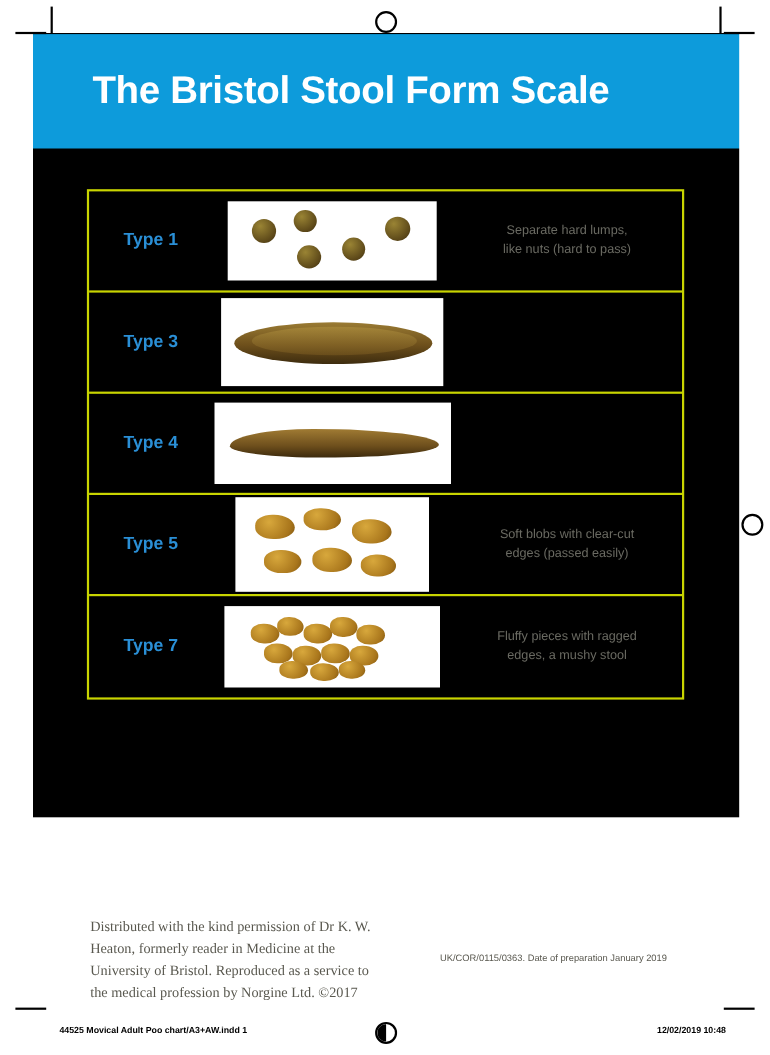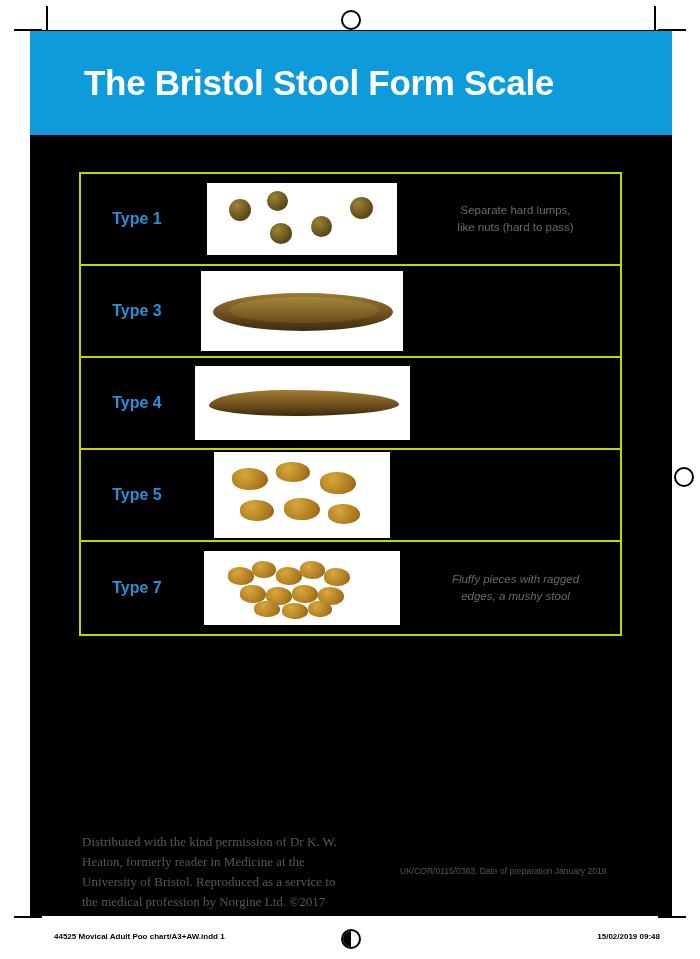--- a/index.html
+++ b/index.html
@@ -14,21 +14,21 @@
     position: relative;
     overflow: hidden;
   }
 
   
   .page {
     position: absolute;
     left: 0;
     top: 0;
     width: 700px;
-    height: 959px;
+    height: 743px;
     background: #000000;
   }
 
   
   .white-band {
     position: absolute;
     background: #ffffff;
   }
   .band-top    { left: 0;   top: 0;    width: 700px; height: 30px; }
   .band-bottom { left: 0;   top: 916px; width: 700px; height: 43px; }
@@ -230,41 +230,43 @@
       <div class="img-cell">
         <div class="photo" style="width:176px;height:86px;">
           <div class="blob soft" style="left:18px;top:16px;width:36px;height:22px;"></div>
           <div class="blob soft" style="left:62px;top:10px;width:34px;height:20px;"></div>
           <div class="blob soft" style="left:106px;top:20px;width:36px;height:22px;"></div>
           <div class="blob soft" style="left:26px;top:48px;width:34px;height:21px;"></div>
           <div class="blob soft" style="left:70px;top:46px;width:36px;height:22px;"></div>
           <div class="blob soft" style="left:114px;top:52px;width:32px;height:20px;"></div>
         </div>
       </div>
+      <div class="desc-cell" style="white-space:pre-line;">Soft blobs with clear-cut
+edges (passed easily)</div>
     </div>
 
     <div class="scale-row">
       <div class="type-cell">Type 7</div>
       <div class="img-cell">
         <div class="photo" style="width:196px;height:74px;">
           <div class="blob soft" style="left:24px;top:16px;width:26px;height:18px;"></div>
           <div class="blob soft" style="left:48px;top:10px;width:24px;height:17px;"></div>
           <div class="blob soft" style="left:72px;top:16px;width:26px;height:18px;"></div>
           <div class="blob soft" style="left:96px;top:10px;width:25px;height:18px;"></div>
           <div class="blob soft" style="left:120px;top:17px;width:26px;height:18px;"></div>
           <div class="blob soft" style="left:36px;top:34px;width:26px;height:18px;"></div>
           <div class="blob soft" style="left:62px;top:36px;width:26px;height:18px;"></div>
           <div class="blob soft" style="left:88px;top:34px;width:26px;height:18px;"></div>
           <div class="blob soft" style="left:114px;top:36px;width:26px;height:18px;"></div>
           <div class="blob soft" style="left:50px;top:50px;width:26px;height:16px;"></div>
           <div class="blob soft" style="left:78px;top:52px;width:26px;height:16px;"></div>
           <div class="blob soft" style="left:104px;top:50px;width:24px;height:16px;"></div>
         </div>
       </div>
-      <div class="desc-cell" style="white-space:pre-line;font-style:italic;">Fluffy pieces with ragged
+      <div class="desc-cell" style="white-space:pre-line;">Fluffy pieces with ragged
 edges, a mushy stool</div>
     </div>
 
 
   </div>
 
   <div class="footnote">Distributed with the kind permission of Dr K. W. Heaton, formerly reader in Medicine at the University of Bristol. Reproduced as a service to the medical profession by Norgine Ltd. ©2017 Norgine group of companies.</div>
   <div class="code-note">UK/COR/0115/0363. Date of preparation January 2019</div>
 </div>
 
@@ -278,13 +280,13 @@
 <div class="crop-line" style="left:658px;top:29px;width:28px;height:2px;"></div>
 <div class="crop-line" style="left:654px;top:6px;width:2px;height:24px;"></div>
 <div class="crop-line" style="left:14px;top:916px;width:28px;height:2px;"></div>
 <div class="crop-line" style="left:658px;top:916px;width:28px;height:2px;"></div>
 
 <div class="reg-circle" style="left:341px;top:10px;width:16px;height:16px;"></div>
 <div class="reg-circle" style="left:674px;top:467px;width:16px;height:16px;"></div>
 <div class="reg-circle filled" style="left:341px;top:929px;width:16px;height:16px;"></div>
 
 <div class="slug slug-left">44525 Movical Adult Poo chart/A3+AW.indd   1</div>
-<div class="slug slug-right">15/02/2019   09:48</div>
+<div class="slug slug-right">12/02/2019   10:48</div>
 
 </body></html>

